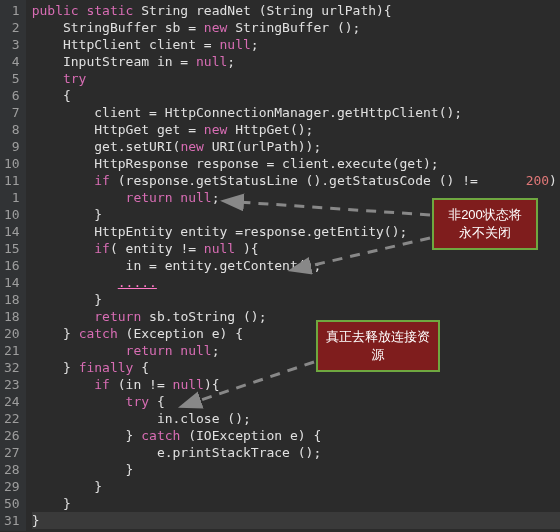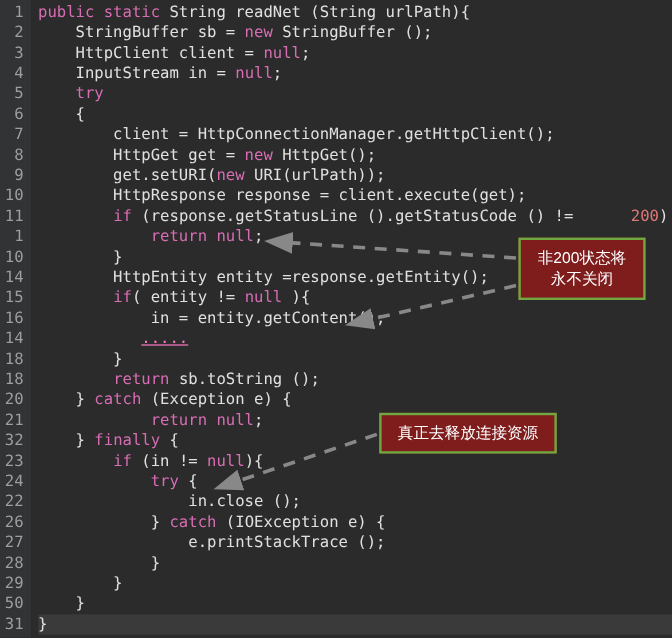--- a/index.html
+++ b/index.html
@@ -48,21 +48,21 @@
     border: 2px solid #6fa840;
     color: #ffffff;
     font-family: sans-serif;
     font-size: 13px;
     text-align: center;
     padding: 6px 8px;
     line-height: 1.4;
     box-sizing: border-box;
   }
   .callout1 { left: 432px; top: 198px; width: 106px; }
-  .callout2 { left: 316px; top: 344px; width: 148px; }
+  .callout2 { left: 316px; top: 320px; width: 124px; }
 
   .arrow {
     position: absolute;
     pointer-events: none;
   }
   .arrow svg { overflow: visible; }
 </style>
 </head>
 <body>
 

